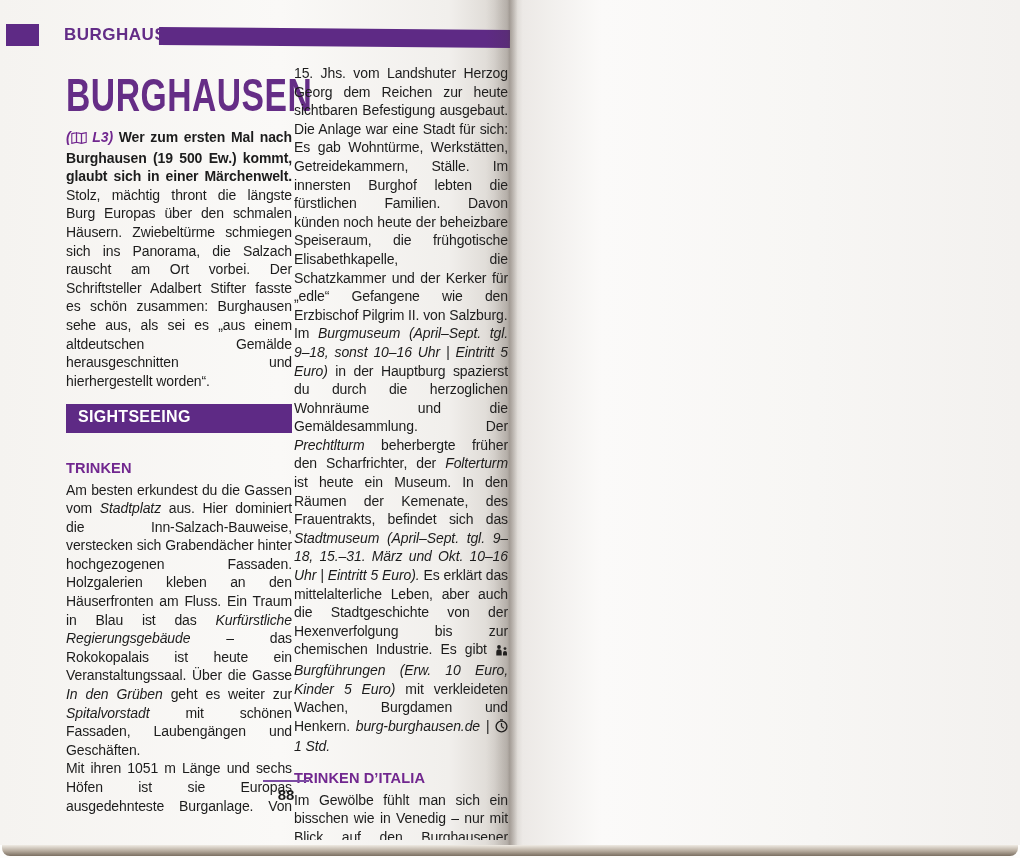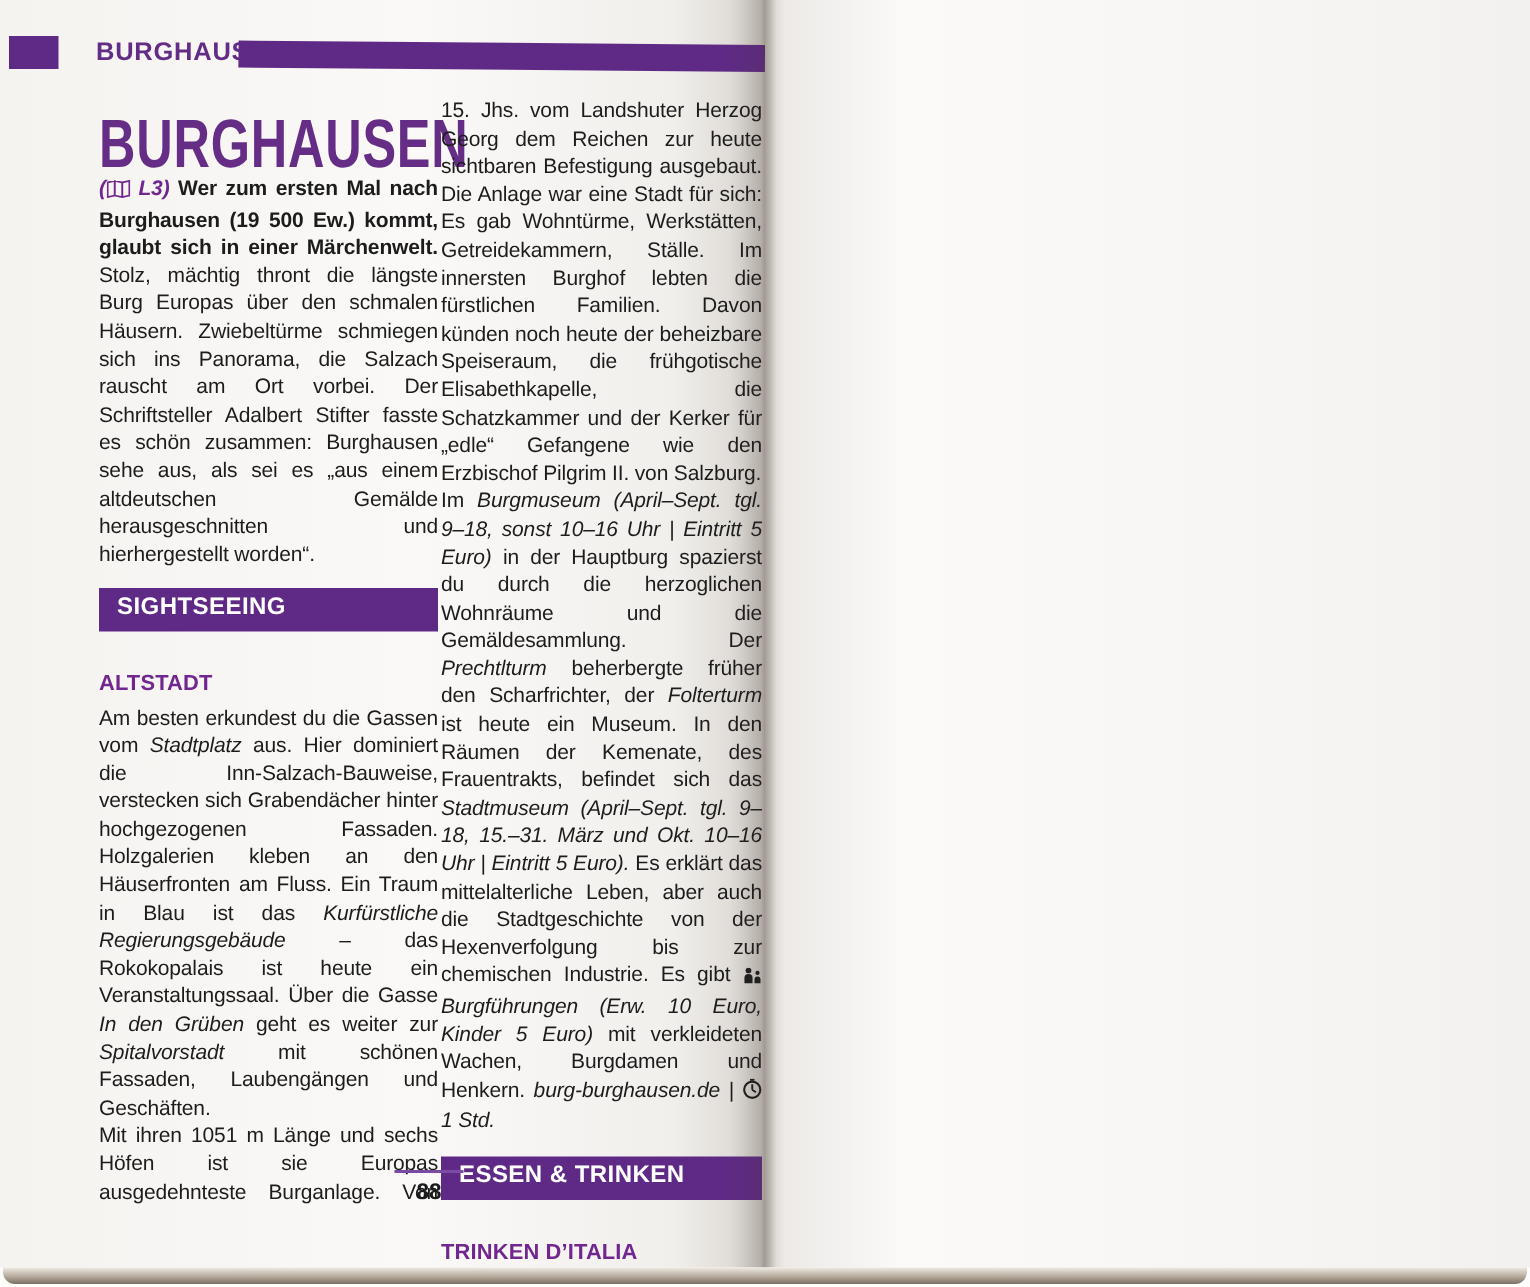--- a/index.html
+++ b/index.html
@@ -23,21 +23,21 @@
   .bar-l { left:159px; top:27px; width:351px; transform:rotate(.5deg); transform-origin:left center; }
   .hdr-text { position:absolute; top:25px; font-weight:bold; font-size:17px; color:#632c87; letter-spacing:.5px; }
   .ht-l { left:64px; }
 
   .title { position:absolute; left:66px; top:70px; font-size:33px; font-weight:bold; color:#652d86;
            transform:scale(1.02,1.38); transform-origin:left top; letter-spacing:.5px; }
 
   
   .col { position:absolute; overflow:hidden; }
   .col p { text-align:justify; color:#1c1c1c; }
-  .col-l1 { left:66px;  top:116px; width:226px; height:690px; font-size:14px; line-height:18.6px; letter-spacing:-.1px; }
+  .col-l1 { left:66px;  top:128px; width:226px; height:690px; font-size:14px; line-height:18.6px; letter-spacing:-.1px; }
   .col-l2 { left:294px; top:64px;  width:214px; height:776px; font-size:14px; line-height:18.6px; letter-spacing:-.1px; }
   .col p { font-size:inherit; line-height:inherit; }
 
   .secbar { background:#5e2a85; color:#fff; font-weight:bold; font-size:16px;
             padding:4px 12px 6px; margin:15px 0 26px; letter-spacing:.3px; }
   .col-l1 .secbar { margin-top:14px; }
   h2.entry { display:flex; align-items:center; gap:5px; font-size:14.6px; color:#71278f;
              letter-spacing:.1px; margin:13px 0 3px; font-weight:bold; }
   h2.entry:first-child { margin-top:0; }
   .star-red { color:#e30613; display:inline-flex; }
@@ -65,38 +65,37 @@
     <div class="hdr-bar bar-l"></div>
 
     <div class="title">BURGHAUSEN</div>
 
     <div class="col col-l1">
       <p><span class="r-ref">(</span><span class="inline-icon r-ref"><svg width="16" height="12" viewBox="0 0 16 12">
               <path d="M.8 1.6L5.4.6v9.8l-4.6 1zM5.6.6l4.8 1v9.8l-4.8-1zM10.6 1.6l4.6-1v9.8l-4.6 1z" fill="none" stroke="currentColor" stroke-width="1.1"></path>
             </svg></span><span class="r-ref"> L3) </span><span class="r-b">Wer zum ersten Mal nach Burghausen (19 500 Ew.) kommt, glaubt sich in einer Märchenwelt. </span><span>Stolz, mächtig thront die längste Burg Europas über den schmalen Häusern. Zwiebeltürme schmiegen sich ins Panorama, die Salzach rauscht am Ort vorbei. Der Schriftsteller Adalbert Stifter fasste es schön zusammen: Burghausen sehe aus, als sei es „aus einem altdeutschen Gemälde herausgeschnitten und hierhergestellt worden“.</span></p>
       <div class="secbar">SIGHTSEEING</div>
       <h2 class="entry">
-        <span>ALTSTADT</span>
+        <span>TRINKEN</span>
       </h2>
       <p><span>Am besten erkundest du die Gassen vom </span><span class="r-i">Stadtplatz</span><span> aus. Hier dominiert die Inn-Salzach-Bauweise, verstecken sich Grabendächer hinter hochgezogenen Fassaden. Holzgalerien kleben an den Häuserfronten am Fluss. Ein Traum in Blau ist das </span><span class="r-i">Kurfürstliche Regierungsgebäude</span><span> – das Rokokopalais ist heute ein Veranstaltungssaal. Über die Gasse </span><span class="r-i">In den Grüben</span><span> geht es weiter zur </span><span class="r-i">Spitalvorstadt</span><span> mit schönen Fassaden, Laubengängen und Geschäften.</span></p>
       <p><span>Mit ihren 1051 m Länge und sechs Höfen ist sie Europas ausgedehnteste Burganlage. Von der Altstadt führen Stiegen und Treppen hinauf, doch am besten erobert man sie von der Nordseite aus. Wenn’s meckert, bringt’s Glück: Im Sommer lebt eine Herde Bergziegen am Hang. Die Burg, erstmals erwähnt 1025, wurde Ende des</span></p>
     </div>
 
     <div class="col col-l2">
       <p><span>15. Jhs. vom Landshuter Herzog Georg dem Reichen zur heute sichtbaren Befestigung ausgebaut. Die Anlage war eine Stadt für sich: Es gab Wohntürme, Werkstätten, Getreidekammern, Ställe. Im innersten Burghof lebten die fürstlichen Familien. Davon künden noch heute der beheizbare Speiseraum, die frühgotische Elisabethkapelle, die Schatzkammer und der Kerker für „edle“ Gefangene wie den Erzbischof Pilgrim II. von Salzburg.</span></p>
       <p><span>Im </span><span class="r-i">Burgmuseum (April–Sept. tgl. 9–18, sonst 10–16 Uhr | Eintritt 5 Euro)</span><span> in der Hauptburg spazierst du durch die herzoglichen Wohnräume und die Gemäldesammlung. Der </span><span class="r-i">Prechtlturm</span><span> beherbergte früher den Scharfrichter, der </span><span class="r-i">Folterturm</span><span> ist heute ein Museum. In den Räumen der Kemenate, des Frauentrakts, befindet sich das </span><span class="r-i">Stadtmuseum (April–Sept. tgl. 9–18, 15.–31. März und Okt. 10–16 Uhr | Eintritt 5 Euro).</span><span> Es erklärt das mittelalterliche Leben, aber auch die Stadtgeschichte von der Hexenverfolgung bis zur chemischen Industrie. Es gibt </span><span class="inline-icon"><svg width="13" height="11" viewBox="0 0 13 11">
               <circle cx="4" cy="2" r="1.9" fill="currentColor"></circle>
               <path d="M1.3 10.5V7a2.7 2.7 0 0 1 5.4 0v3.5z" fill="currentColor"></path>
               <circle cx="10" cy="3.6" r="1.4" fill="currentColor"></circle>
               <path d="M8 10.5V8a2 2 0 0 1 4 0v2.5z" fill="currentColor"></path>
             </svg></span><span> </span><span class="r-i">Burgführungen (Erw. 10 Euro, Kinder 5 Euro)</span><span> mit verkleideten Wachen, Burgdamen und Henkern. </span><span class="r-i">burg-burghausen.de | </span><span class="inline-icon"><svg width="13" height="14" viewBox="0 0 13 14">
               <circle cx="6.5" cy="7.5" r="5.4" fill="none" stroke="currentColor" stroke-width="1.4"></circle>
               <path d="M6.5 7.5V3.9M6.5 7.5l2.4 1.7M5 .8h3" stroke="currentColor" stroke-width="1.3" fill="none"></path>
             </svg></span><span class="r-i"> 1 Std.</span></p>
-      <div class="secbar">ESSEN &amp; TRINKEN</div>
       <h2 class="entry">
         <span>TRINKEN D’ITALIA</span>
       </h2>
       <p><span>Im Gewölbe fühlt man sich ein bisschen wie in Venedig – nur mit Blick auf den Burghausener Stadtplatz. Nicht verpassen: die Muscheln zur Saison. </span></p>
     </div>
 
     <div class="foot foot-l">
       <div class="fline"></div>
       <div class="fnum">88</div>
     </div>

